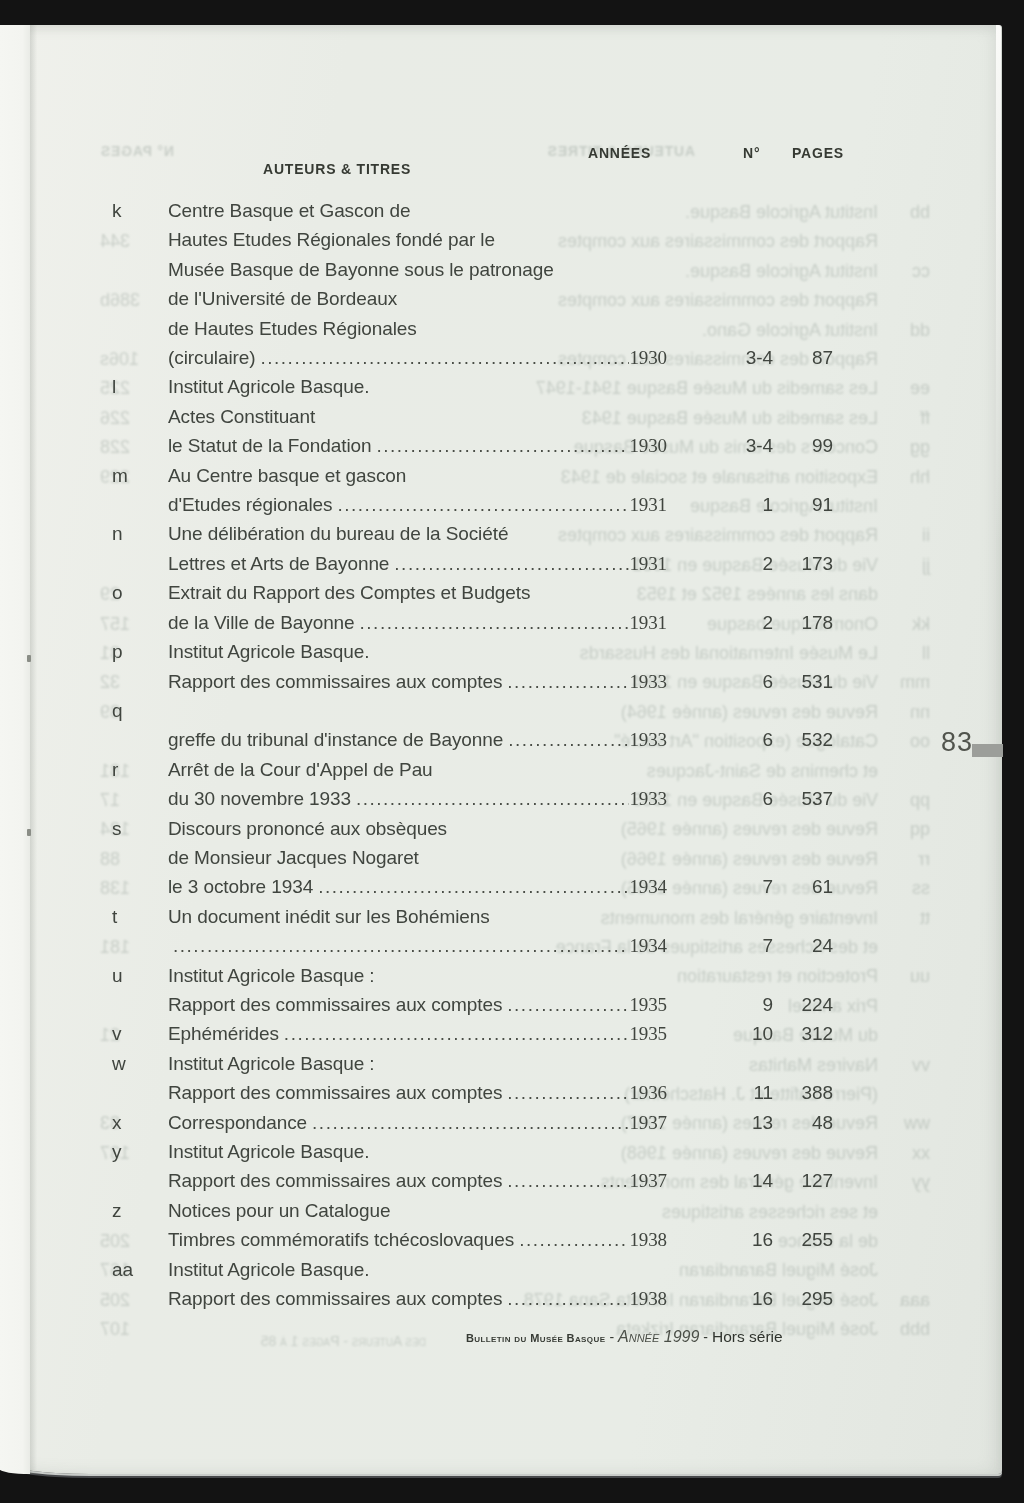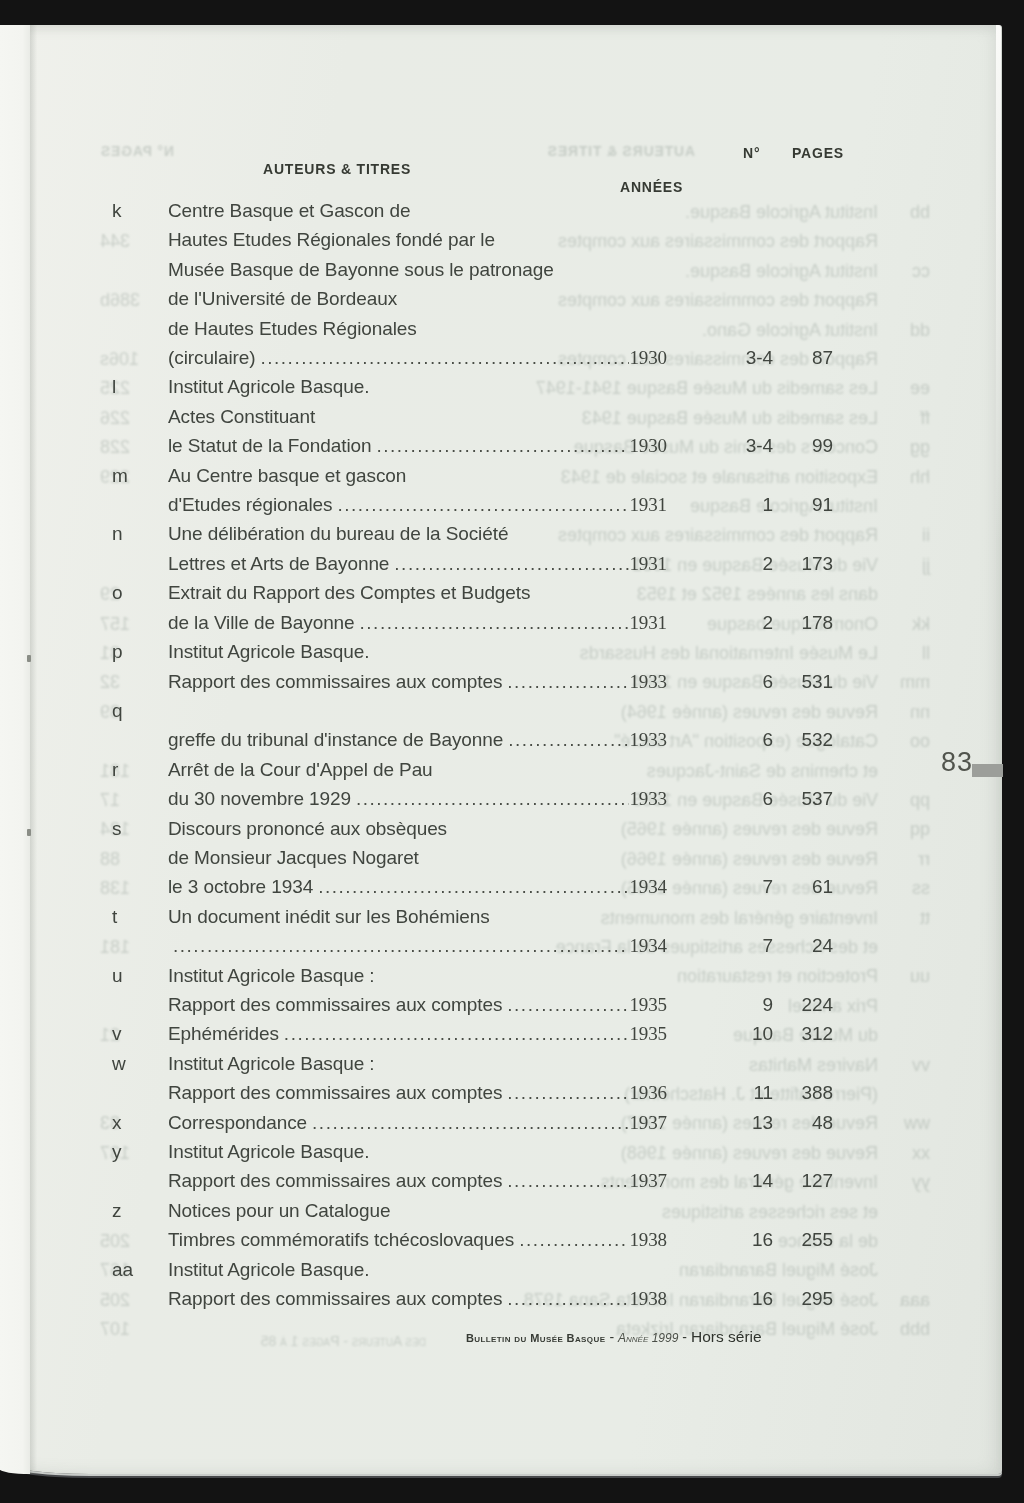--- a/index.html
+++ b/index.html
@@ -46,40 +46,40 @@
   .g-text{flex:1;white-space:nowrap;overflow:hidden;}
   .g-num{width:70px;text-align:right;}
   .g-header{
     position:absolute;left:71px;top:118px;width:830px;box-sizing:border-box;
     display:flex;justify-content:space-between;padding-left:235px;
     font-weight:700;font-size:14px;letter-spacing:.8px;
   }
   .g-footer{position:absolute;left:575px;top:1308px;width:390px;font-size:14px;font-variant:small-caps;}
   
   .h{position:absolute;top:120px;font-weight:700;font-size:14px;letter-spacing:.8px;color:#363a33;}
-  .h-aut{left:263px;margin-top:16px;} .h-ann{left:620px;margin-top:34px;} .h-num{left:743px;} .h-pag{left:792px;}
+  .h-aut{left:263px;margin-top:16px;} .h-ann{left:588px;} .h-num{left:743px;} .h-pag{left:792px;}
   
   .content{position:absolute;left:112px;top:171px;width:721px;color:#40453f;}
   .row{display:flex;font-size:19px;line-height:29.4px;letter-spacing:-.1px;}
   .c-letter{width:56px;flex:0 0 56px;}
   .c-title{width:499px;flex:0 0 499px;display:flex;}
   .t-text{white-space:nowrap;}
   .t-dots{flex:1;overflow:hidden;white-space:nowrap;margin-left:5px;letter-spacing:1.5px;color:#4a4e47;}
   .t-year{white-space:nowrap;font-family:Liberation Serif, serif;}
   .c-num{width:106px;flex:0 0 106px;text-align:right;}
   .c-page{width:60px;flex:0 0 60px;text-align:right;}
   
-  .marker{position:absolute;left:941px;top:722px;}
+  .marker{position:absolute;left:941px;top:702px;}
   .m-num{font-size:27px;color:#51544d;letter-spacing:1px;}
   .m-tab{position:absolute;left:31px;top:17px;width:31px;height:13px;background:#9c9e9a;}
   
   .footer{position:absolute;left:466px;top:1303px;white-space:nowrap;color:#373b35;}
   .f-title{font-variant:small-caps;font-weight:700;font-size:11px;letter-spacing:.4px;}
   .f-sep{font-size:14px;margin:0 4px;}
-  .f-year{font-style:italic;font-variant:small-caps;font-size:12px;color:#4a4e47;}
+  .f-year{font-style:italic;font-variant:small-caps;font-size:16px;color:#4a4e47;}
   .f-series{font-size:15.5px;color:#2f332d;}
 </style>
 </head>
 <body>
 
 <div class="page">
 
   <div class="ghost">
     <div class="g-header">
       <span>AUTEURS &amp; TITRES</span>
@@ -490,21 +490,21 @@
       <span class="t-text">Arrêt de la Cour d'Appel de Pau</span>
 
       <span class="t-year"></span>
     </span>
     <span class="c-num"></span>
     <span class="c-page"></span>
   </div>
       <div class="row">
     <span class="c-letter"></span>
     <span class="c-title">
-      <span class="t-text">du 30 novembre 1929</span>
+      <span class="t-text">du 30 novembre 1933</span>
       <span class="t-dots">......................................................................................................................</span>
       <span class="t-year">1933</span>
     </span>
     <span class="c-num">6</span>
     <span class="c-page">537</span>
   </div>
       <div class="row">
     <span class="c-letter">s</span>
     <span class="c-title">
       <span class="t-text">Discours prononcé aux obsèques</span>

